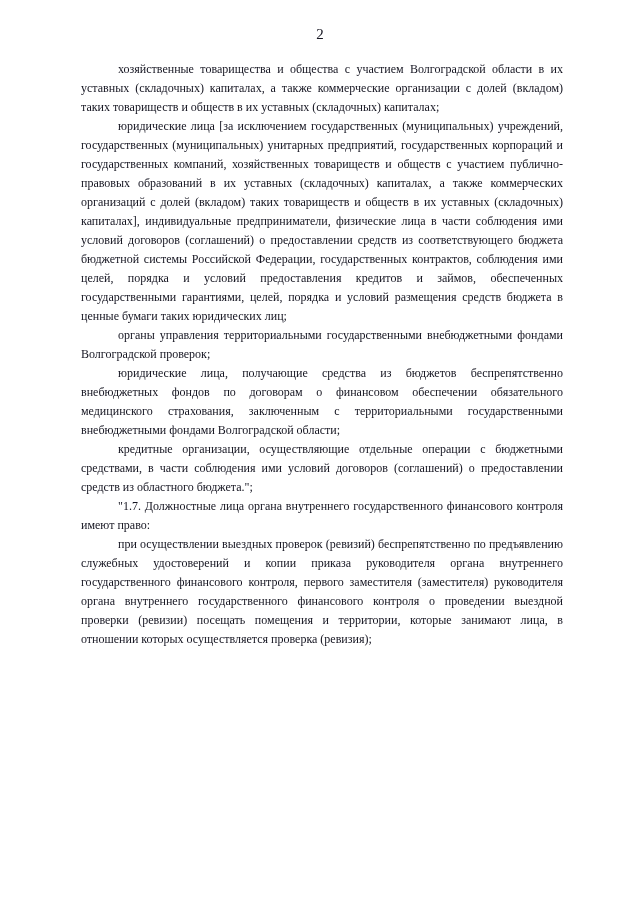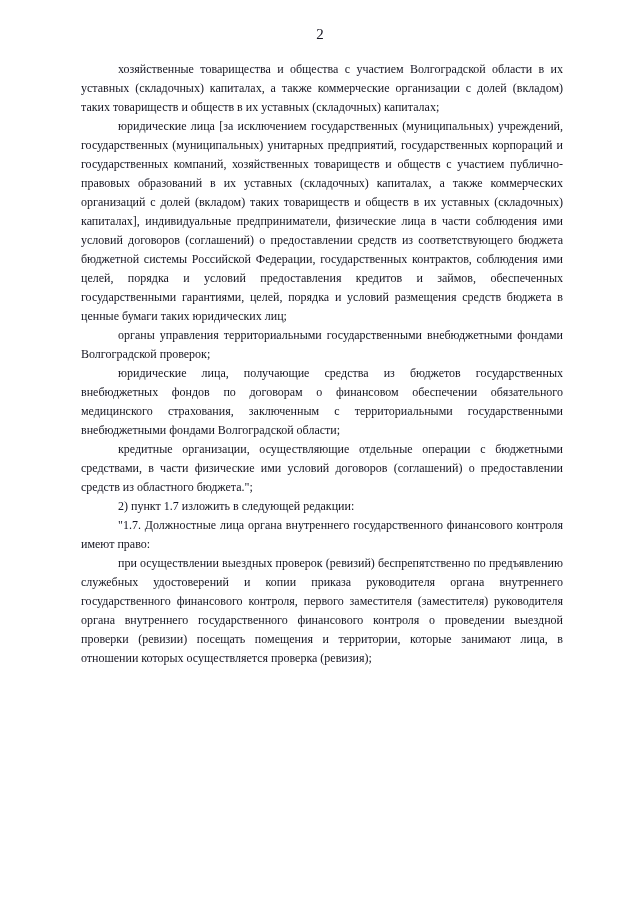--- a/index.html
+++ b/index.html
@@ -44,20 +44,19 @@
 <body>
 
 <div class="page">
 
   <div class="page-number">2</div>
 
   <div class="body-text">
     <p class="para">хозяйственные товарищества и общества с участием Волгоградской области в их уставных (складочных) капиталах, а также коммерческие организации с долей (вкладом) таких товариществ и обществ в их уставных (складочных) капиталах;</p>
     <p class="para">юридические лица [за исключением государственных (муниципальных) учреждений, государственных (муниципальных) унитарных предприятий, государственных корпораций и государственных компаний, хозяйственных товариществ и обществ с участием публично-правовых образований в их уставных (складочных) капиталах, а также коммерческих организаций с долей (вкладом) таких товариществ и обществ в их уставных (складочных) капиталах], индивидуальные предприниматели, физические лица в части соблюдения ими условий договоров (соглашений) о предоставлении средств из соответствующего бюджета бюджетной системы Российской Федерации, государственных контрактов, соблюдения ими целей, порядка и условий предоставления кредитов и займов, обеспеченных государственными гарантиями, целей, порядка и условий размещения средств бюджета в ценные бумаги таких юридических лиц;</p>
     <p class="para">органы управления территориальными государственными внебюджетными фондами Волгоградской проверок;</p>
-    <p class="para">юридические лица, получающие средства из бюджетов государственных внебюджетных фондов по договорам о финансовом обеспечении обязательного медицинского страхования, заключенным с территориальными государственными внебюджетными фондами Волгоградской области;</p>
-    <p class="para">кредитные организации, осуществляющие отдельные операции с бюджетными средствами, в части физические ими условий договоров (соглашений) о предоставлении средств из областного бюджета.";</p>
-    <p class="para">2) пункт 1.7 изложить в следующей редакции:</p>
+    <p class="para">юридические лица, получающие средства из бюджетов беспрепятственно внебюджетных фондов по договорам о финансовом обеспечении обязательного медицинского страхования, заключенным с территориальными государственными внебюджетными фондами Волгоградской области;</p>
+    <p class="para">кредитные организации, осуществляющие отдельные операции с бюджетными средствами, в части соблюдения ими условий договоров (соглашений) о предоставлении средств из областного бюджета.";</p>
     <p class="para">"1.7. Должностные лица органа внутреннего государственного финансового контроля имеют право:</p>
     <p class="para">при осуществлении выездных проверок (ревизий) беспрепятственно по предъявлению служебных удостоверений и копии приказа руководителя органа внутреннего государственного финансового контроля, первого заместителя (заместителя) руководителя органа внутреннего государственного финансового контроля о проведении выездной проверки (ревизии) посещать помещения и территории, которые занимают лица, в отношении которых осуществляется проверка (ревизия);</p>
   </div>
 
 </div>
 
 </body></html>

